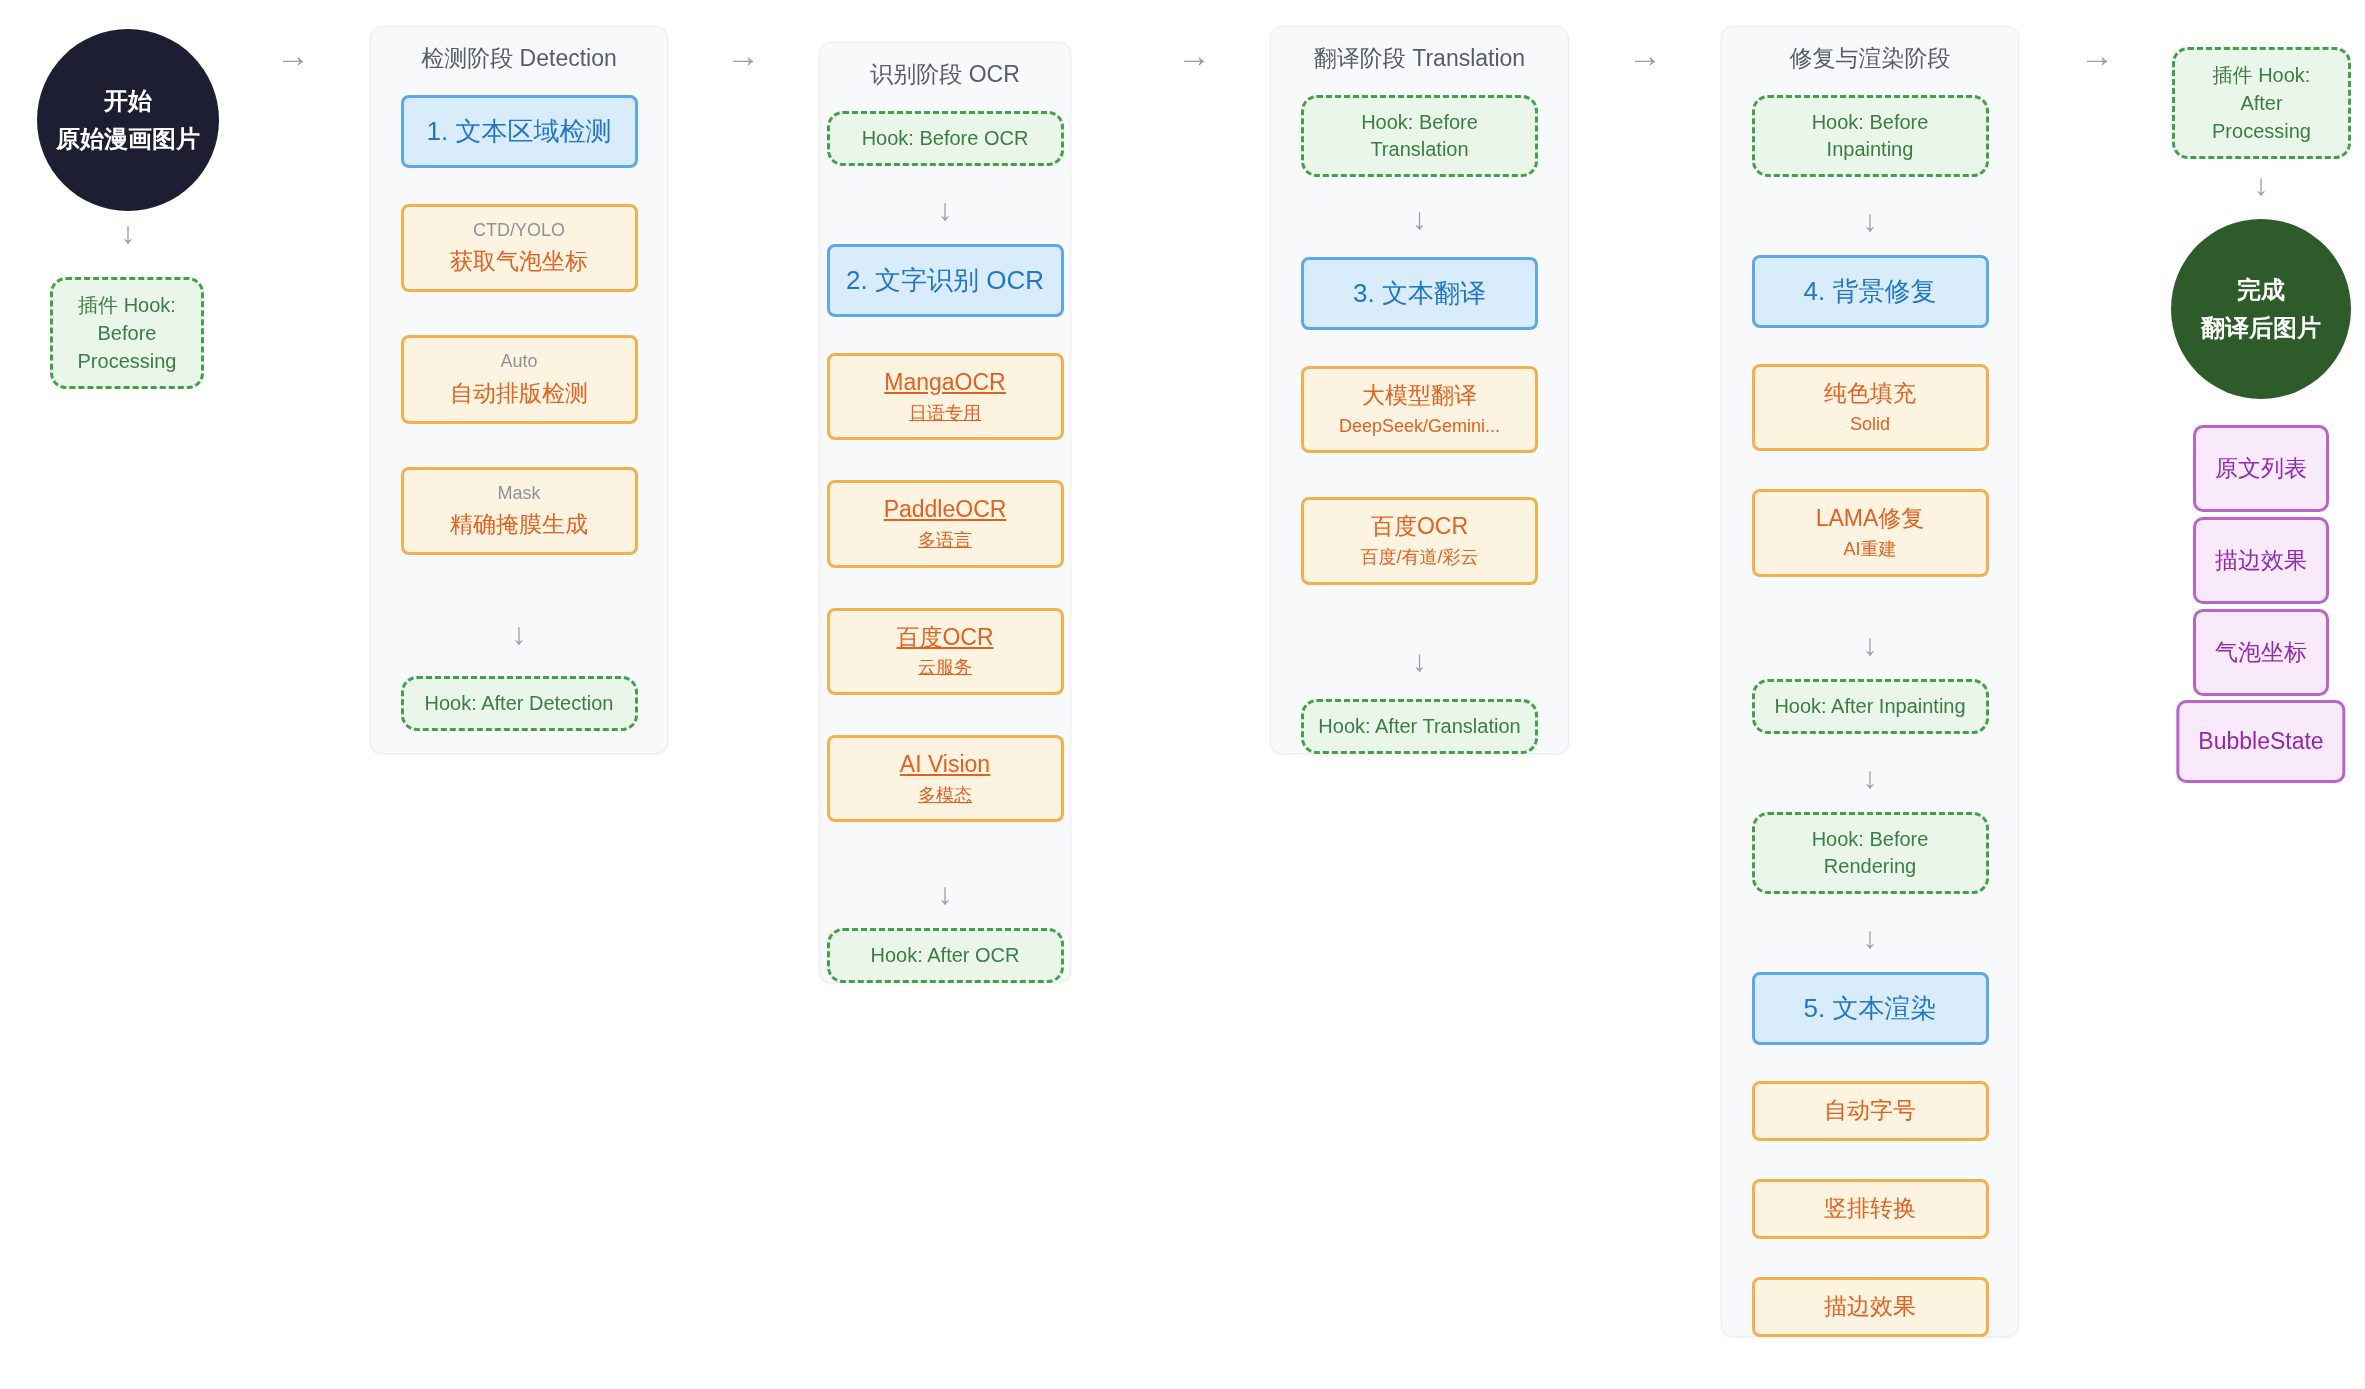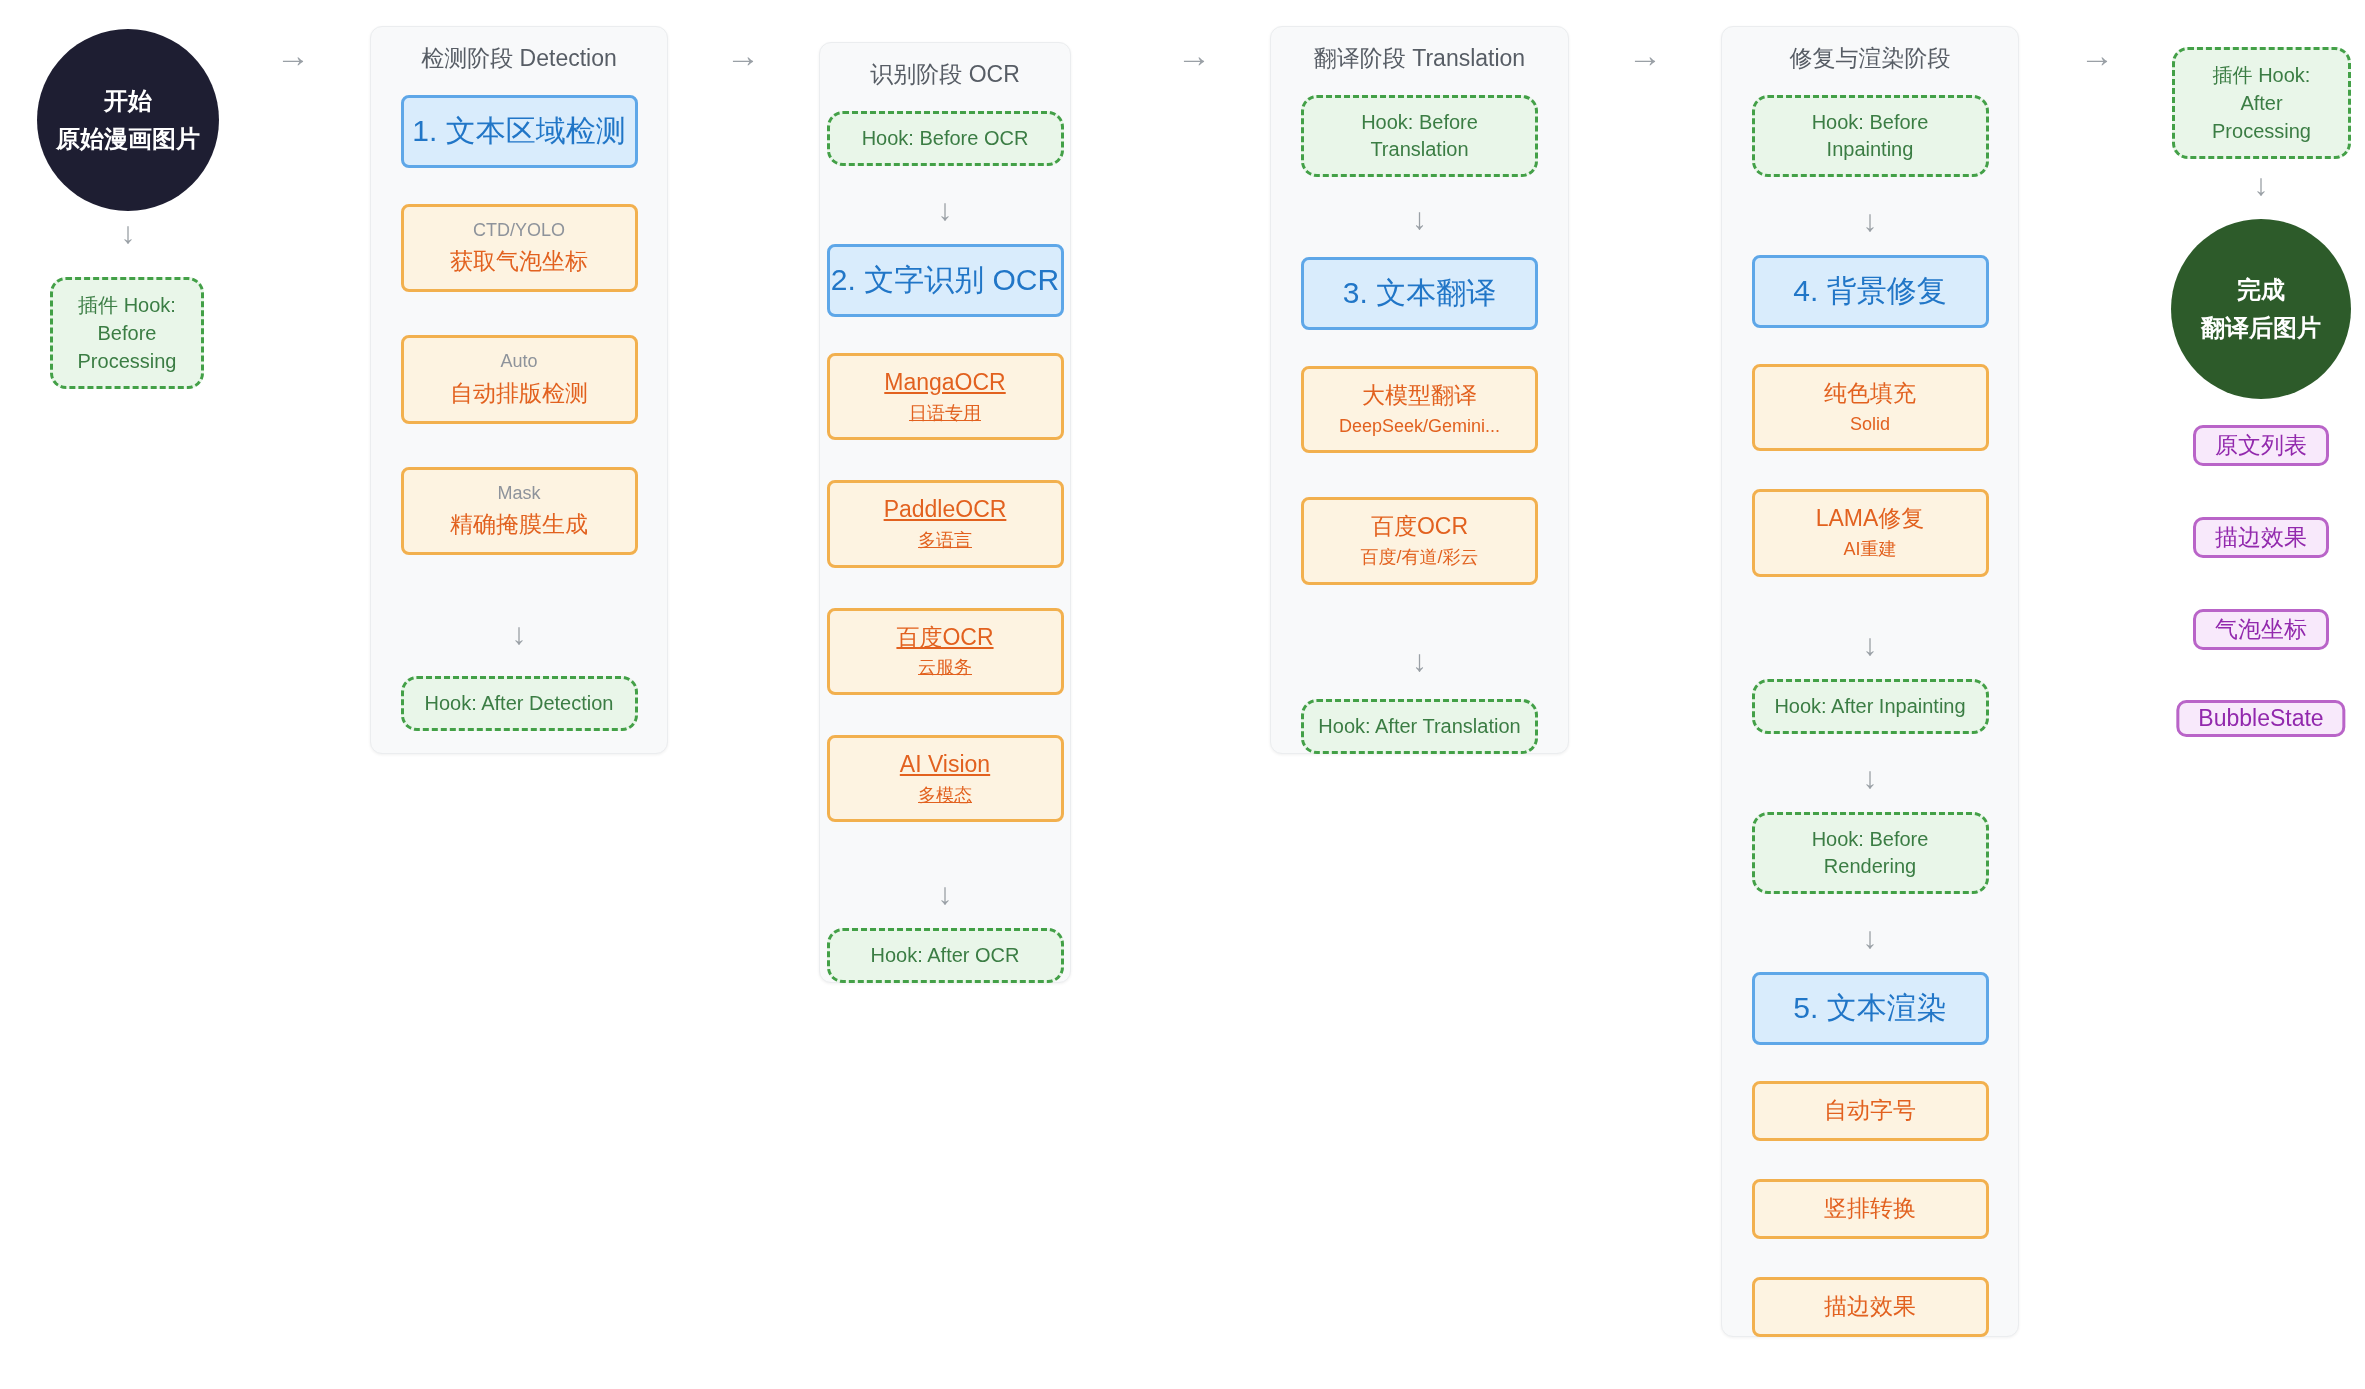--- a/index.html
+++ b/index.html
@@ -16,21 +16,21 @@
     padding-top:16px; box-sizing:border-box;
   }
   .card-title { font-size:23px; color:#575d65; height:30px; line-height:30px; margin-bottom:22px; flex-shrink:0; }
 
   .node {
     width:237px; box-sizing:border-box; flex-shrink:0;
     display:flex; flex-direction:column; align-items:center; justify-content:center; text-align:center;
   }
   .step {
     height:73px; background:#d9ecfc; border:3px solid #5ea7e8; border-radius:8px;
-    color:#2176c7; font-size:30px; margin-bottom:36px;
+    color:#2176c7; font-size:26px; margin-bottom:36px;
   }
   .tool {
     min-height:60px; padding:12px 6px; background:#fdf3e1; border:3px solid #f2b04e; border-radius:8px;
     color:#e2611f; margin-bottom:43px;
   }
   .tool .tool-main { font-size:23px; line-height:1.3; }
   .tool .tool-top-label { font-size:18px; color:#8e939b; line-height:1.3; margin-bottom:5px; }
   .tool .tool-sub-label { font-size:18px; line-height:1.3; margin-top:4px; }
   .hook {
     background:#e9f6e9; border:3px dashed #43a047; border-radius:16px;
@@ -66,21 +66,21 @@
   }
   #hook-before-processing { left:50px; top:277px; width:154px; min-height:106px; }
   #hook-after-processing { left:2172px; top:47px; width:179px; min-height:98px; }
 
   .v-arrow { position:absolute; width:50px; text-align:center; font-size:30px; color:#9aa0a6; }
   .h-arrow { position:absolute; top:36px; width:60px; text-align:center; font-size:34px; color:#9aa0a6; }
 
   .output {
     position:absolute; left:2261px; transform:translateX(-50%);
     background:#f8e9fb; border:3px solid #b964c8; border-radius:10px;
-    color:#9229ad; font-size:23px; padding:2px 19px; white-space:nowrap;text-align:right;
+    color:#9229ad; font-size:23px; padding:25px 19px; white-space:nowrap;text-align:right;
   }
 </style>
 </head>
 <body>
 
 <div id="canvas">
 
   <div class="start-circle">开始
 原始漫画图片</div>
   <span class="v-arrow" style="left:103px; top:216px;">↓</span>

